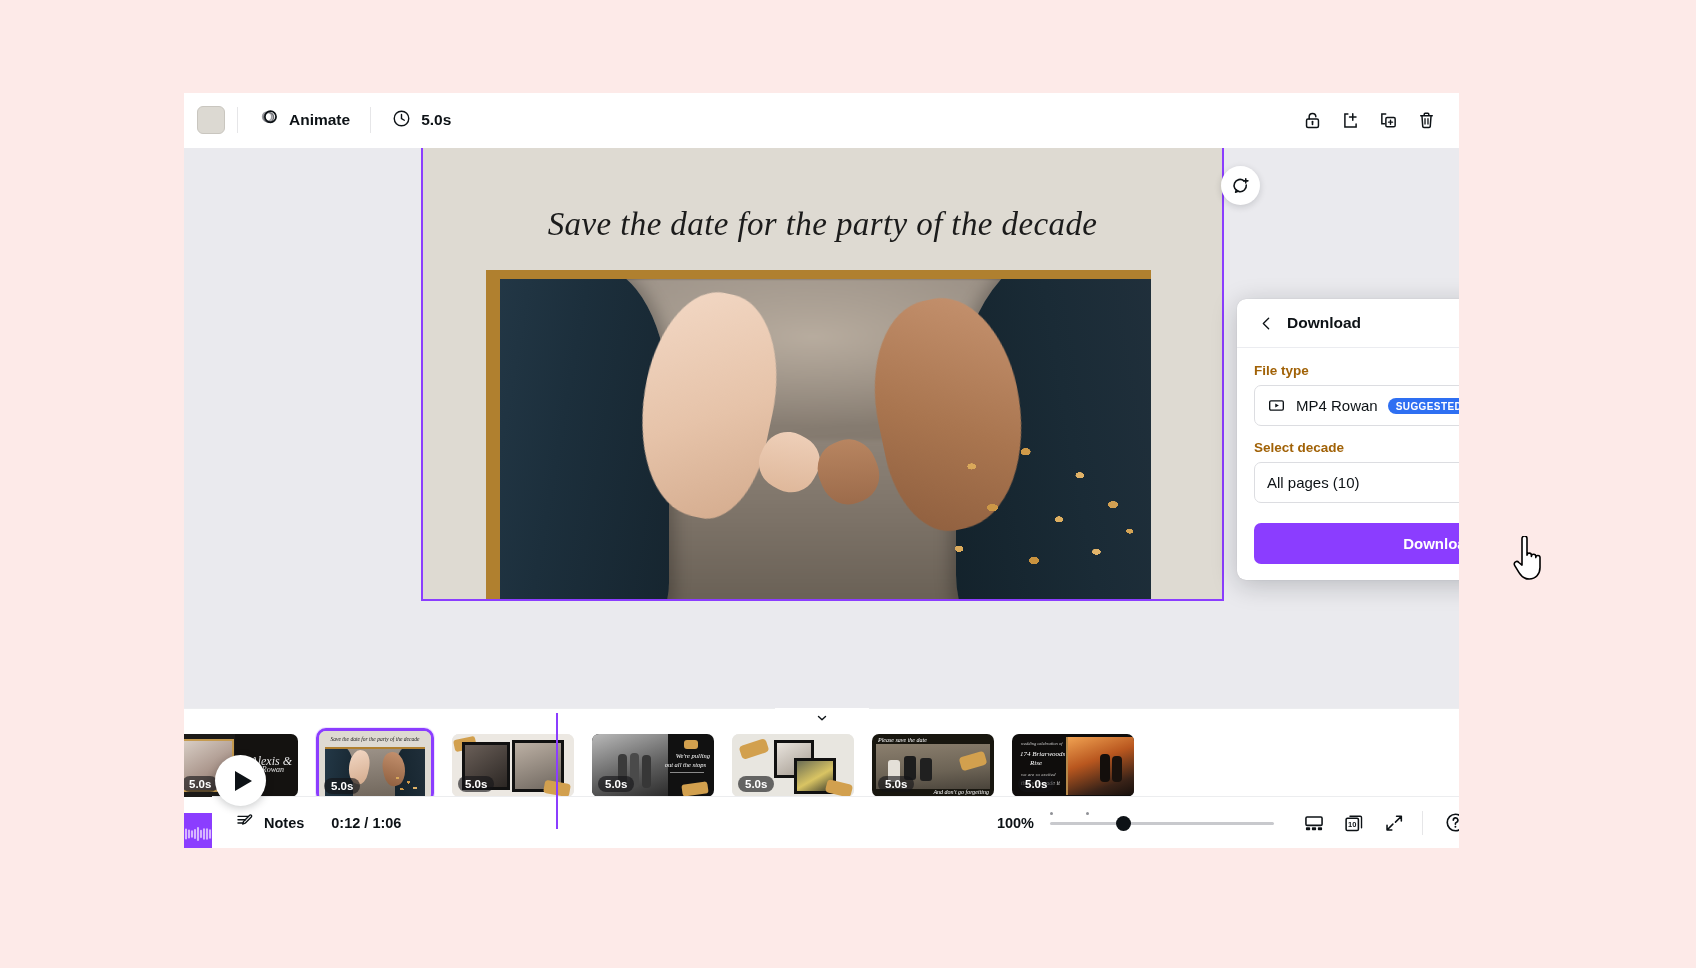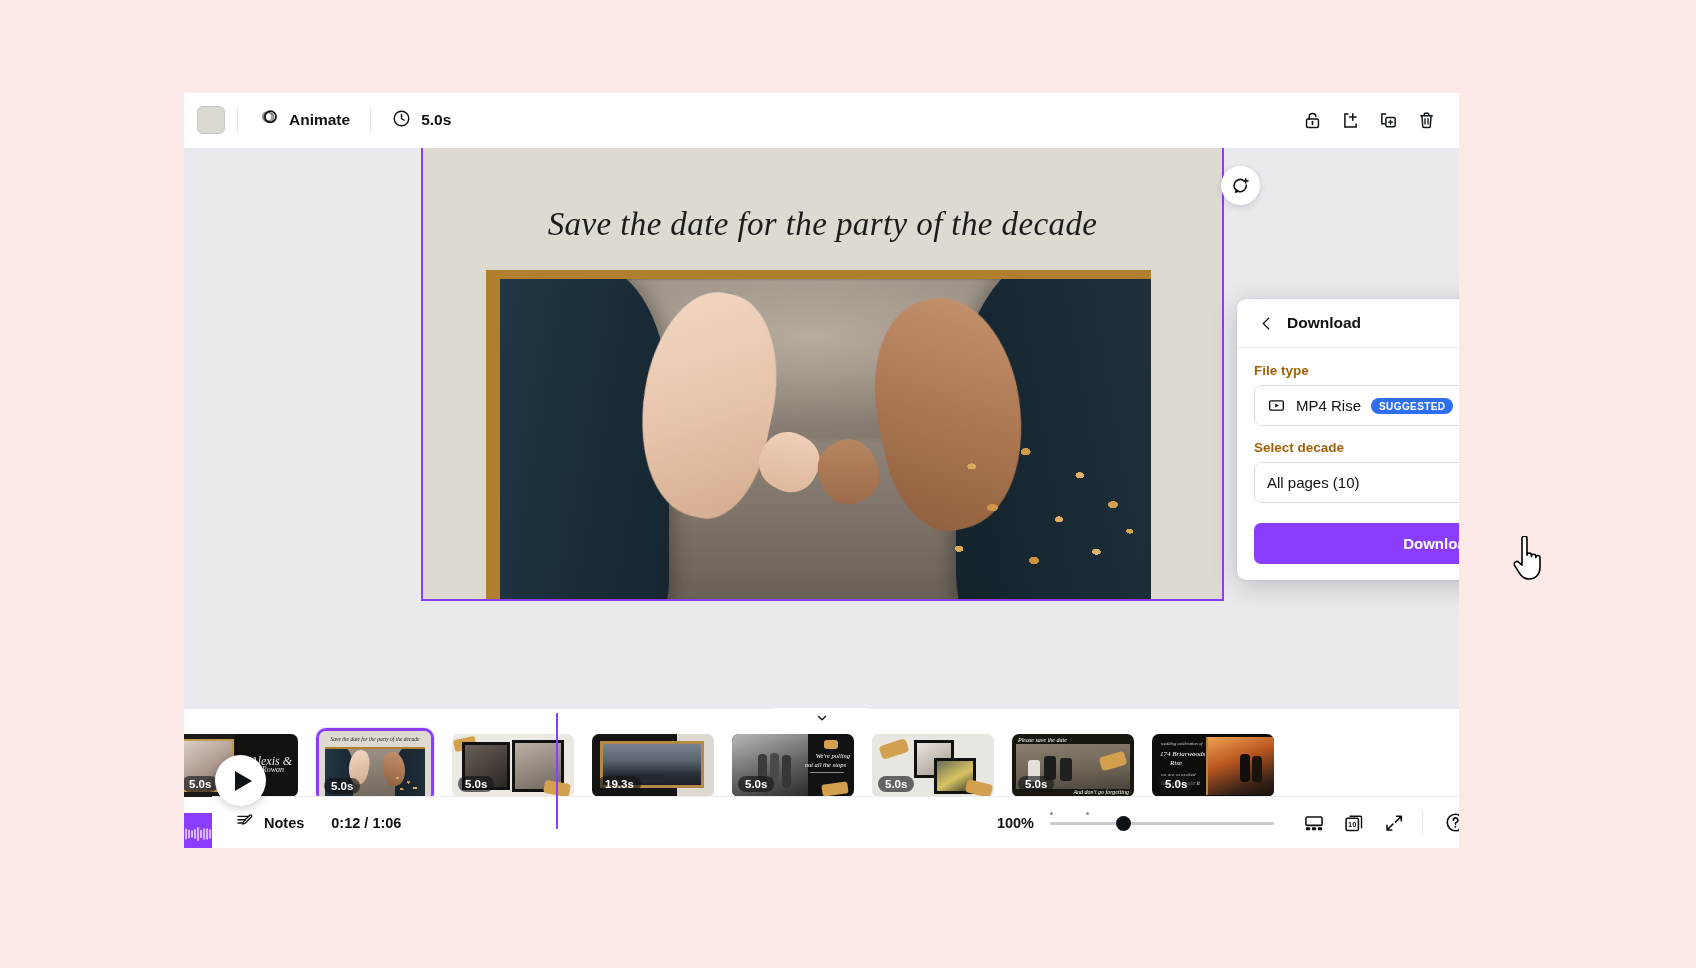--- a/index.html
+++ b/index.html
@@ -520,21 +520,21 @@
 
     <div class="dp-body">
       <div class="dp-label">File type</div>
       <div class="dp-select">
         <span class="mp4-icon">
           <svg width="19" height="19" viewBox="0 0 24 24" fill="none">
             <rect x="3.4" y="6.2" width="17.2" height="11.6" rx="1.6" stroke="#0d1216" stroke-width="1.7"></rect>
             <path d="M10.4 9.6l4.6 2.4-4.6 2.4V9.6z" fill="#0d1216"></path>
           </svg>
         </span>
-        <span class="sel-text">MP4 Rise</span>
+        <span class="sel-text">MP4 Rowan</span>
         <span class="badge">SUGGESTED</span>
 
       </div>
 
       <div class="dp-label">Select decade</div>
       <div class="dp-select">
         <span class="sel-text">All pages (10)</span>
 
       </div>
     </div>
@@ -580,27 +580,20 @@
         <div class="scene" style="width:122px">
           <div class="thumb-art" style="background:#ece8e2">
             <div style="position:absolute;left:2px;top:4px;width:22px;height:12px;background:#d2a04e;border-radius:3px;transform:rotate(-12deg)"></div>
             <div style="position:absolute;left:10px;top:8px;width:48px;height:48px;border:3px solid #111;background:linear-gradient(145deg,#6a5f58,#2c2724)"></div>
             <div style="position:absolute;left:60px;top:6px;width:52px;height:52px;border:3px solid #111;background:linear-gradient(160deg,#bcb0a4,#6f675f)"></div>
             <div style="position:absolute;right:4px;bottom:2px;width:26px;height:13px;background:#d2a04e;border-radius:3px;transform:rotate(10deg)"></div>
           </div>
           <div class="dur">5.0s</div>
         </div>
 
-        <div class="scene" style="width:122px">
-          <div class="thumb-art" style="background:linear-gradient(90deg,#141414 0%,#141414 70%,#ddd8d0 70%,#ddd8d0 100%)">
-            <div style="position:absolute;left:8px;top:7px;right:10px;bottom:9px;border:3px solid #b5884a;background:linear-gradient(180deg,#7a8290 0%,#5a6570 40%,#2c3239 72%,#1c2026 100%)"></div>
-            <div style="position:absolute;left:14px;bottom:14px;width:58px;height:8px;background:#23282e"></div>
-          </div>
-          <div class="dur">19.3s</div>
-        </div>
 
         <div class="scene" style="width:122px">
           <div class="thumb-art" style="background:#111">
             <div style="position:absolute;left:0;top:0;width:62%;height:100%;background:linear-gradient(160deg,#b9b9b9,#5c5c5c 60%,#2b2b2b);filter:grayscale(1)"></div>
             <div style="position:absolute;left:26px;top:20px;width:9px;height:34px;background:#3b3b3b;border-radius:4px"></div>
             <div style="position:absolute;left:38px;top:19px;width:9px;height:35px;background:#4a4a4a;border-radius:4px"></div>
             <div style="position:absolute;left:50px;top:21px;width:9px;height:33px;background:#373737;border-radius:4px"></div>
             <div class="thumb-label" style="right:4px;top:18px;font-size:6.5px">We're pulling</div>
             <div class="thumb-label" style="right:8px;top:27px;font-size:6.5px">out all the stops</div>
             <div style="position:absolute;right:10px;top:38px;width:34px;height:1px;background:#8a8a8a"></div>

